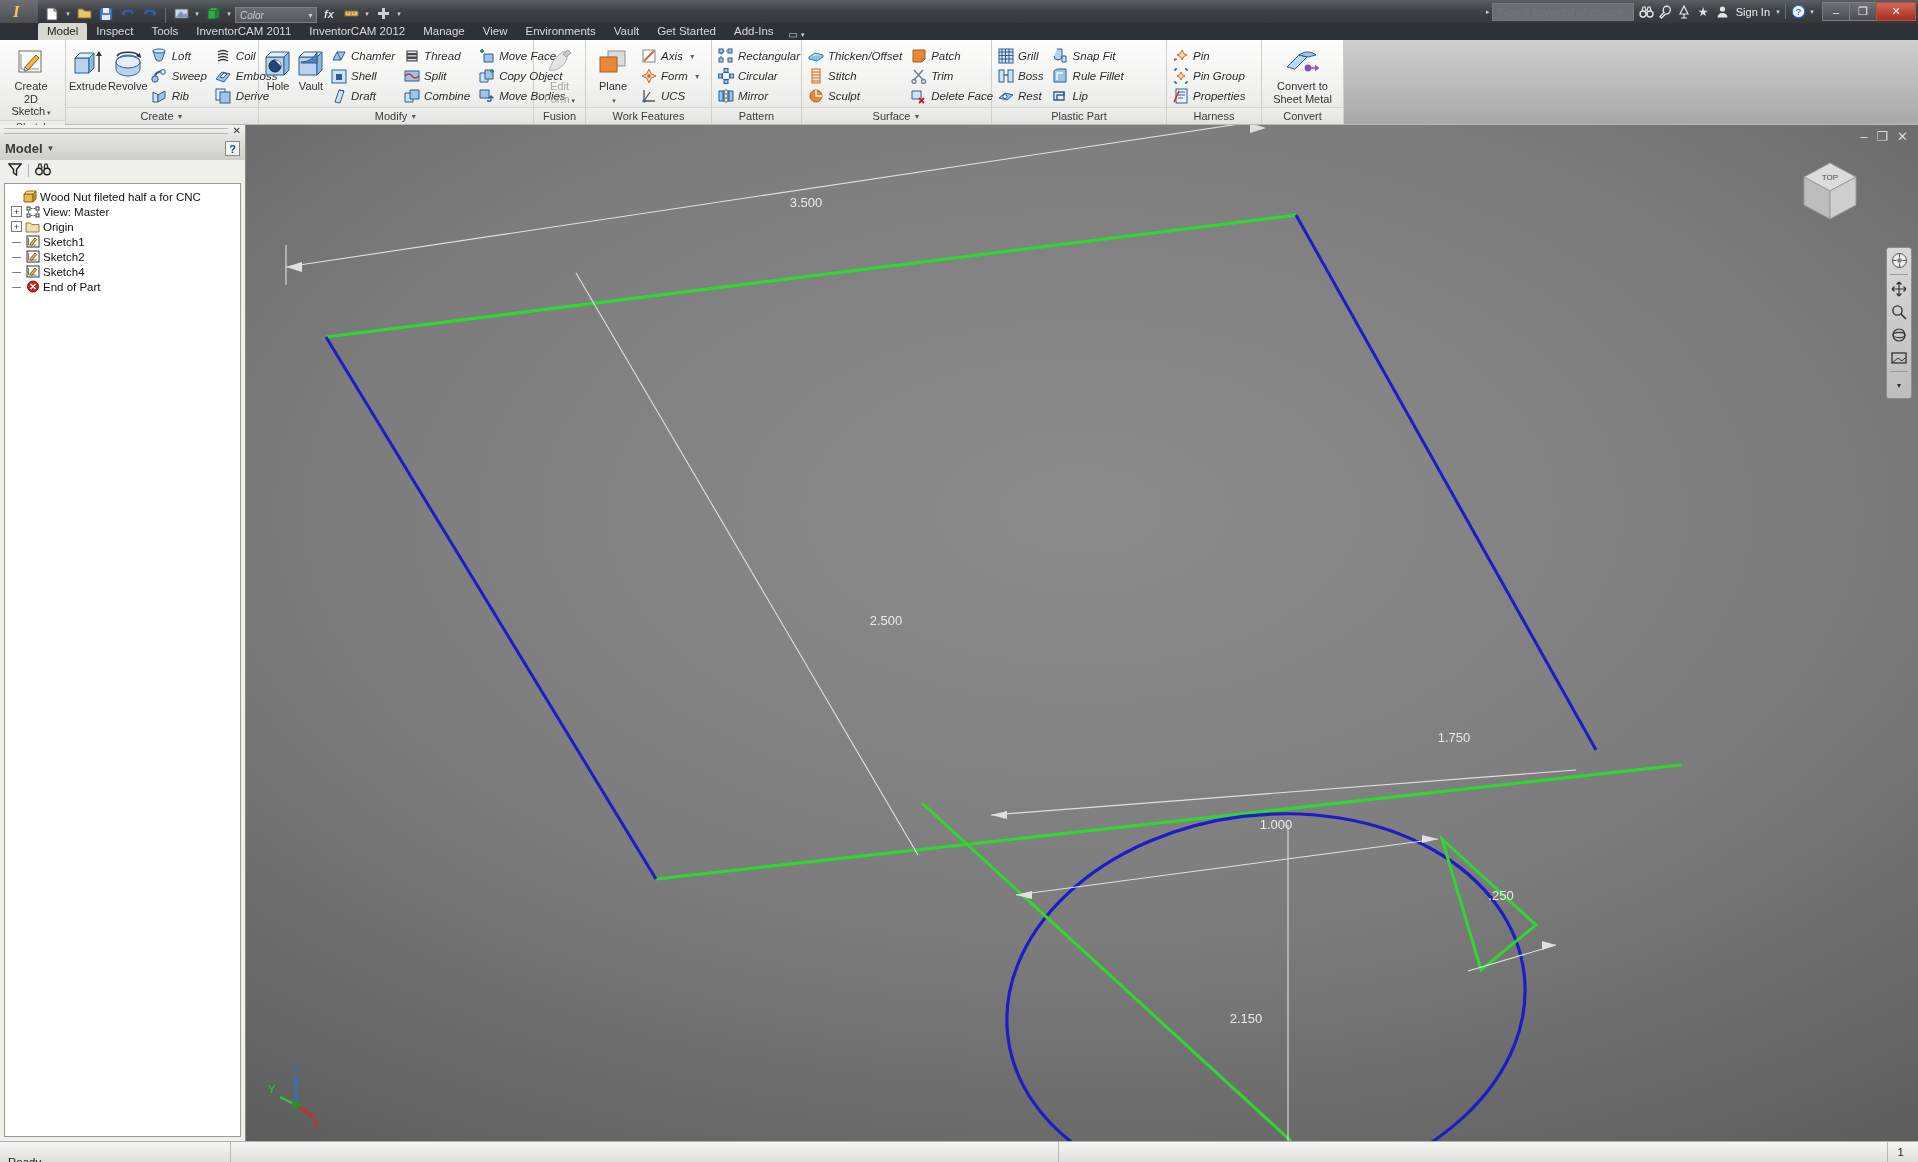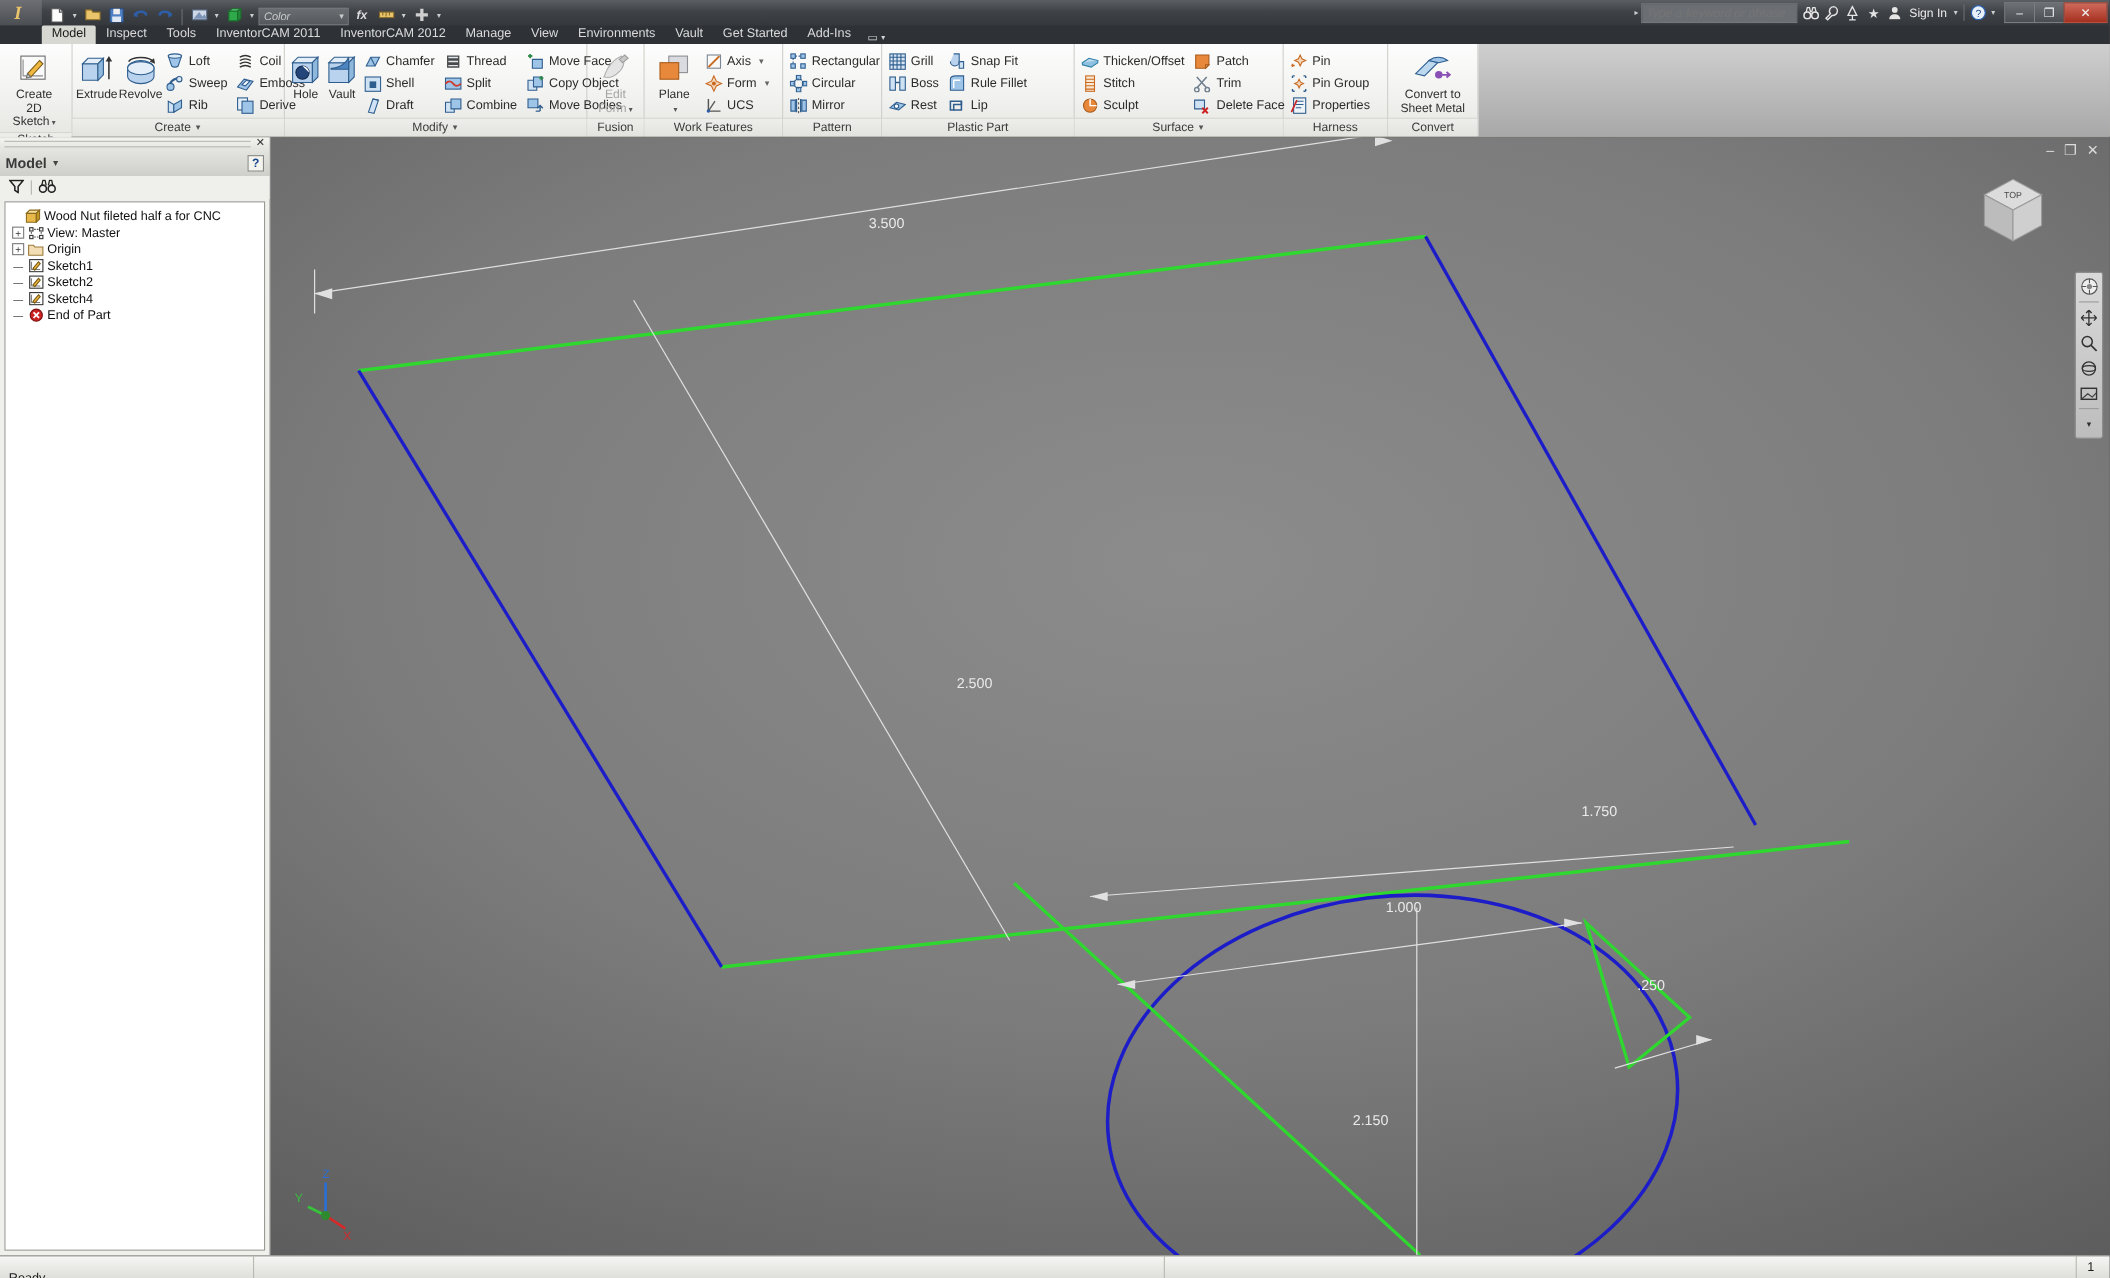--- a/index.html
+++ b/index.html
@@ -70,21 +70,21 @@
      background:linear-gradient(180deg,#eeeeec,#e2e2de); border-top:1px solid #d6d6d1;}
   .plabel .dn{ font-size:7px; color:#555; }
 
   .big{ width:56px; display:flex; flex-direction:column; align-items:center;
      padding-top:3px; cursor:default; }
   .big .ico{ height:31px; display:flex; align-items:center; justify-content:center;}
   .big .lb{ font-size:11px; color:#303030; text-align:center; line-height:12.5px;
      margin-top:2px; }
   .big .lb .c{ font-size:7px; color:#555; margin-left:2px;}
 
-  .small-col{ display:flex; flex-direction:column; padding-top:2px; }
+  .small-col{ display:flex; flex-direction:column; padding-top:2px;font-style:italic; }
   .sm{ display:flex; align-items:center; height:20px; padding:0 5px 0 2px;
      gap:4px; cursor:default; white-space:nowrap; }
   .sm .ico{ width:17px; height:17px; display:flex; align-items:center;
      justify-content:center; flex:0 0 auto;}
   .sm .lb{ font-size:11.5px; color:#2b2b2b; }
   .sm .c{ font-size:7px; color:#666; margin-left:2px;}
   .disabled .lb,.disabled .big .lb{ color:#a5a5a5;}
 
   .ribbon-fill{ flex:1; background:linear-gradient(180deg,#cfcfcf,#a8a8a8); }
 
@@ -644,20 +644,88 @@
             </span>
           <span class="lb">Mirror</span>
         </div>
       </div>
     </div>
     <div class="plabel">
       <span>Pattern</span>
     </div>
   </div>
 
+  <div class="panel" style="width:190px">
+    <div class="pbody">
+      <div class="small-col">
+        <div class="sm">
+          <span class="ico">
+              <svg width="16" height="16" viewBox="0 0 16 16">
+                <path d="M1 9l6-4 8 2-6 4z" fill="#bcd9ef" stroke="#2f7fa8"></path>
+                <path d="M1 9v2l8 2 6-4v-2" fill="#8ec0e0" stroke="#2f7fa8"></path>
+              </svg>
+            </span>
+          <span class="lb">Thicken/Offset</span>
+        </div>
+        <div class="sm">
+          <span class="ico">
+              <svg width="16" height="16" viewBox="0 0 16 16">
+                <rect x="4" y="1" width="8" height="14" fill="#fbe7cf" stroke="#c96a22"></rect>
+                <path d="M4 4h8M4 7h8M4 10h8M4 13h8" stroke="#c96a22"></path>
+              </svg>
+            </span>
+          <span class="lb">Stitch</span>
+        </div>
+        <div class="sm">
+          <span class="ico">
+              <svg width="16" height="16" viewBox="0 0 16 16">
+                <path d="M2 8a6 6 0 0 1 12 0 6 6 0 0 1-12 0z" fill="#e8883a" stroke="#a85b19"></path>
+                <path d="M8 2v6h6" fill="none" stroke="#fff" stroke-width="1.3"></path>
+              </svg>
+            </span>
+          <span class="lb">Sculpt</span>
+        </div>
+      </div>
+      <div class="small-col">
+        <div class="sm">
+          <span class="ico">
+              <svg width="16" height="16" viewBox="0 0 16 16">
+                <path d="M2 2h12v9l-3 3H2z" fill="#e8883a" stroke="#a85b19"></path>
+                <path d="M11 14v-3h3z" fill="#f7c79a" stroke="#a85b19"></path>
+              </svg>
+            </span>
+          <span class="lb">Patch</span>
+        </div>
+        <div class="sm">
+          <span class="ico">
+              <svg width="16" height="16" viewBox="0 0 16 16">
+                <path d="M3 2l9 10M12 2L3 12" stroke="#6f7f8f" stroke-width="1.4"></path>
+                <circle cx="3" cy="13.5" r="2" fill="none" stroke="#6f7f8f" stroke-width="1.3"></circle>
+                <circle cx="12.5" cy="13.5" r="2" fill="none" stroke="#6f7f8f" stroke-width="1.3"></circle>
+              </svg>
+            </span>
+          <span class="lb">Trim</span>
+        </div>
+        <div class="sm">
+          <span class="ico">
+              <svg width="16" height="16" viewBox="0 0 16 16">
+                <path d="M1 3h9v8H1z" fill="#cfe2f4" stroke="#2f5e8e"></path>
+                <path d="M8 10l5 5M13 10l-5 5" stroke="#cc2222" stroke-width="1.8"></path>
+              </svg>
+            </span>
+          <span class="lb">Delete Face</span>
+        </div>
+      </div>
+    </div>
+    <div class="plabel">
+      <span>Surface</span>
+        <span class="dn">▼</span>
+    </div>
+  </div>
+
   <div class="panel" style="width:175px">
     <div class="pbody">
       <div class="small-col">
         <div class="sm">
           <span class="ico">
               <svg width="16" height="16" viewBox="0 0 16 16">
                 <rect x="1" y="1" width="14" height="14" fill="#d6e4f2" stroke="#2f5e8e"></rect>
                 <g stroke="#2f5e8e">
                   <path d="M4 1v14M7.5 1v14M11 1v14M1 4h14M1 7.5h14M1 11h14"></path>
                 </g>
@@ -710,88 +778,20 @@
                 <path d="M2 4h10v3H5v5H2z" fill="none" stroke="#2f5e8e" stroke-width="1.4"></path>
                 <path d="M12 4v8H5" fill="none" stroke="#2f5e8e" stroke-width="1.4"></path>
               </svg>
             </span>
           <span class="lb">Lip</span>
         </div>
       </div>
     </div>
     <div class="plabel">
       <span>Plastic Part</span>
-    </div>
-  </div>
-
-  <div class="panel" style="width:190px">
-    <div class="pbody">
-      <div class="small-col">
-        <div class="sm">
-          <span class="ico">
-              <svg width="16" height="16" viewBox="0 0 16 16">
-                <path d="M1 9l6-4 8 2-6 4z" fill="#bcd9ef" stroke="#2f7fa8"></path>
-                <path d="M1 9v2l8 2 6-4v-2" fill="#8ec0e0" stroke="#2f7fa8"></path>
-              </svg>
-            </span>
-          <span class="lb">Thicken/Offset</span>
-        </div>
-        <div class="sm">
-          <span class="ico">
-              <svg width="16" height="16" viewBox="0 0 16 16">
-                <rect x="4" y="1" width="8" height="14" fill="#fbe7cf" stroke="#c96a22"></rect>
-                <path d="M4 4h8M4 7h8M4 10h8M4 13h8" stroke="#c96a22"></path>
-              </svg>
-            </span>
-          <span class="lb">Stitch</span>
-        </div>
-        <div class="sm">
-          <span class="ico">
-              <svg width="16" height="16" viewBox="0 0 16 16">
-                <path d="M2 8a6 6 0 0 1 12 0 6 6 0 0 1-12 0z" fill="#e8883a" stroke="#a85b19"></path>
-                <path d="M8 2v6h6" fill="none" stroke="#fff" stroke-width="1.3"></path>
-              </svg>
-            </span>
-          <span class="lb">Sculpt</span>
-        </div>
-      </div>
-      <div class="small-col">
-        <div class="sm">
-          <span class="ico">
-              <svg width="16" height="16" viewBox="0 0 16 16">
-                <path d="M2 2h12v9l-3 3H2z" fill="#e8883a" stroke="#a85b19"></path>
-                <path d="M11 14v-3h3z" fill="#f7c79a" stroke="#a85b19"></path>
-              </svg>
-            </span>
-          <span class="lb">Patch</span>
-        </div>
-        <div class="sm">
-          <span class="ico">
-              <svg width="16" height="16" viewBox="0 0 16 16">
-                <path d="M3 2l9 10M12 2L3 12" stroke="#6f7f8f" stroke-width="1.4"></path>
-                <circle cx="3" cy="13.5" r="2" fill="none" stroke="#6f7f8f" stroke-width="1.3"></circle>
-                <circle cx="12.5" cy="13.5" r="2" fill="none" stroke="#6f7f8f" stroke-width="1.3"></circle>
-              </svg>
-            </span>
-          <span class="lb">Trim</span>
-        </div>
-        <div class="sm">
-          <span class="ico">
-              <svg width="16" height="16" viewBox="0 0 16 16">
-                <path d="M1 3h9v8H1z" fill="#cfe2f4" stroke="#2f5e8e"></path>
-                <path d="M8 10l5 5M13 10l-5 5" stroke="#cc2222" stroke-width="1.8"></path>
-              </svg>
-            </span>
-          <span class="lb">Delete Face</span>
-        </div>
-      </div>
-    </div>
-    <div class="plabel">
-      <span>Surface</span>
-        <span class="dn">▼</span>
     </div>
   </div>
 
   <div class="panel" style="width:95px">
     <div class="pbody">
       <div class="small-col">
         <div class="sm">
           <span class="ico">
               <svg width="16" height="16" viewBox="0 0 16 16">
                 <path d="M9 2l1.6 3.4L14 7l-3.4 1.6L9 12l-1.6-3.4L4 7l3.4-1.6z" fill="#f3d7b9" stroke="#c96a22"></path>

